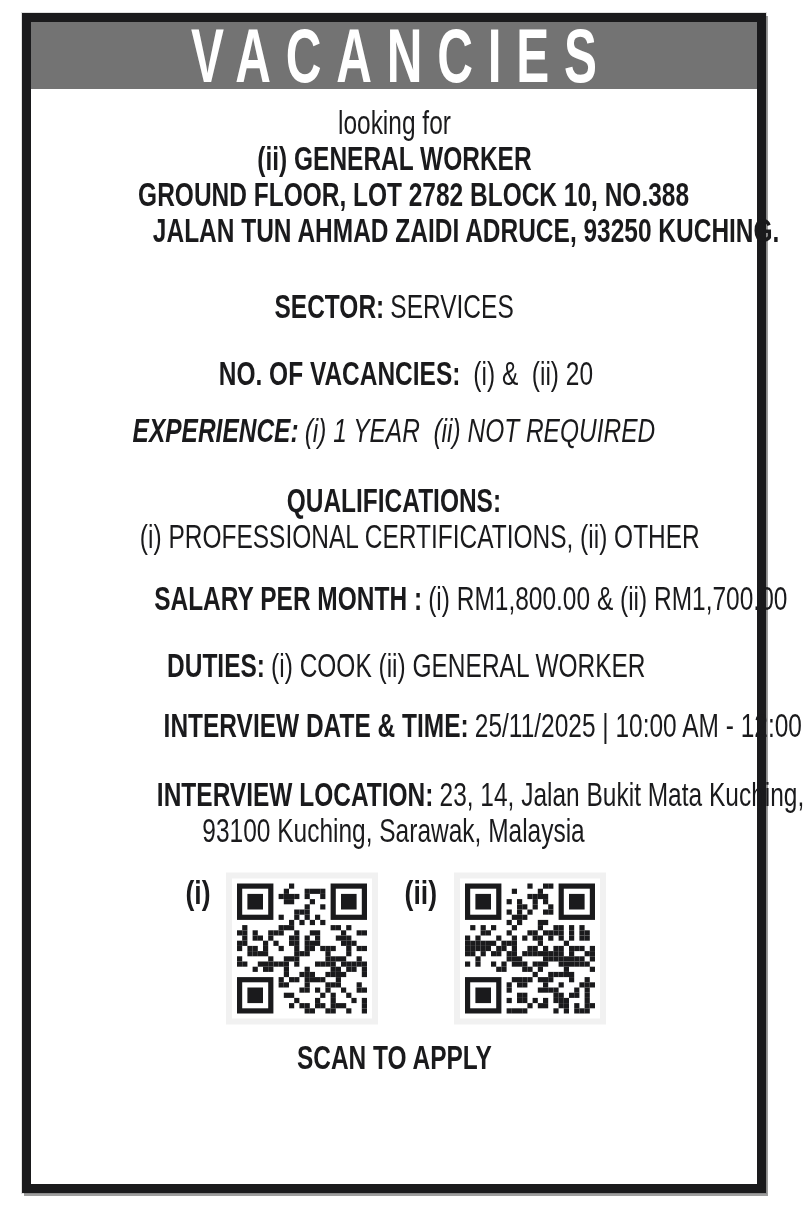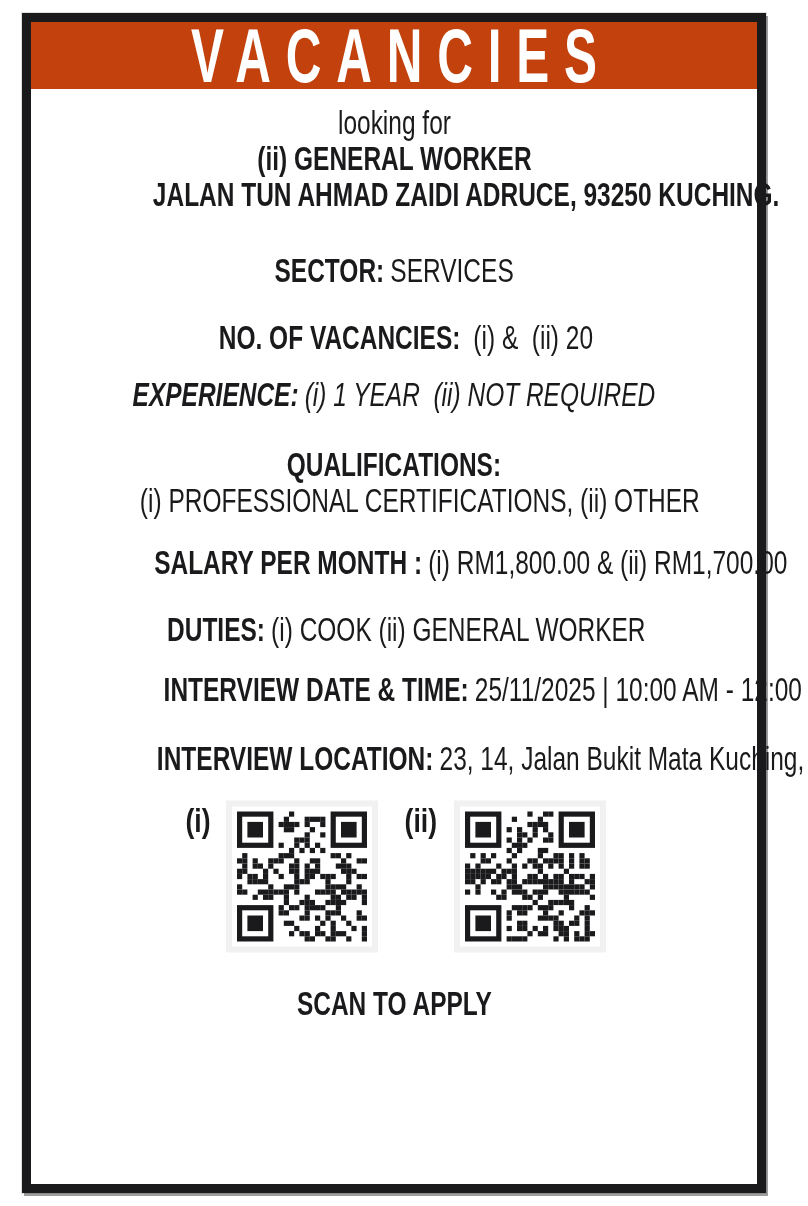--- a/index.html
+++ b/index.html
@@ -6,21 +6,21 @@
   .page{
     position:relative;width:808px;height:1206px;background:#ffffff;overflow:hidden;
     font-family:"Liberation Sans","DejaVu Sans",sans-serif;color:#1a1a1c;
   }
   .ad{
     position:absolute;left:22px;top:13px;width:744px;height:1180px;
     box-sizing:border-box;border:9px solid #1a1a1c;background:#ffffff;
     box-shadow:2px 3px 0 rgba(0,0,0,.38), 0 0 0 1px rgba(0,0,0,.12);
   }
   .masthead{
-    height:67px;background:#c2410c;display:flex;align-items:center;justify-content:center;overflow:visible;
+    height:67px;background:#737373;display:flex;align-items:center;justify-content:center;overflow:visible;
   }
   .masthead .cond{
     color:#ffffff;font-weight:700;font-size:76px;line-height:67px;
     letter-spacing:.30em;text-indent:.30em;transform:scaleX(.65);
   }
   .cond{display:inline-block;transform:scaleX(.72);transform-origin:50% 50%;white-space:nowrap;}
   .l{text-align:center;line-height:36px;font-size:34px;}
   .b{font-weight:700;}
   .v{font-weight:400;white-space:pre;}
   .lbl{font-weight:700;margin-right:.25em;white-space:pre;}
@@ -30,35 +30,36 @@
   .m-exp{margin-top:21px;font-style:italic;}
   .m-qual{margin-top:34px;}
   .m-sal{margin-top:26px;text-align:right;}
   .m-dut{margin-top:31px;padding-left:24px;}
   .m-dt{margin-top:24px;}
   .m-loc{margin-top:33px;}
   .qr-row{margin-top:24px;display:flex;justify-content:center;align-items:flex-start;gap:22px;}
   .qr-item{display:flex;align-items:flex-start;gap:12px;}
   .qr-label{font-weight:700;font-size:34px;line-height:36px;margin-top:2px;display:inline-block;transform:scaleX(.78);}
   .qr-svg{display:block;width:152px;height:153px;}
-  .scan-line{margin-top:32px;}
+  .scan-line{margin-top:14px;}
 </style>
 </head>
 <body>
 
 <div class="page">
   <div class="ad">
 
     <div class="masthead">
       <span class="cond">VACANCIES</span>
     </div>
 
     <div class="company-block">
       <div class="l"><span class="cond v">looking for</span></div>
       <div class="l"><span class="cond b">(ii) GENERAL WORKER</span></div>
+      <div class="l"><span class="cond b">GROUND FLOOR, LOT 2782 BLOCK 10, NO.388</span></div>
       <div class="l"><span class="cond b">JALAN TUN AHMAD ZAIDI ADRUCE, 93250 KUCHING.</span></div>
     </div>
 
     <div class="l m-sector">
       <span class="cond"><span class="lbl">SECTOR:</span><span class="v">SERVICES</span></span>
     </div>
 
     <div class="l m-vac">
       <span class="cond"><span class="lbl">NO. OF VACANCIES:</span><span class="v"> (i) &amp;  (ii) 20</span></span>
     </div>
@@ -81,20 +82,23 @@
     <div class="l m-dut">
       <span class="cond"><span class="lbl">DUTIES:</span><span class="v">(i) COOK (ii) GENERAL WORKER</span></span>
     </div>
 
     <div class="l m-dt">
       <span class="cond"><span class="lbl">INTERVIEW DATE &amp; TIME:</span><span class="v">25/11/2025 | 10:00 AM - 12:00 PM</span></span>
     </div>
 
     <div class="l m-loc">
       <span class="cond"><span class="lbl">INTERVIEW LOCATION:</span><span class="v">23, 14, Jalan Bukit Mata Kuching,</span></span>
+    </div>
+    <div class="l">
+      <span class="cond v">93100 Kuching, Sarawak, Malaysia</span>
     </div>
 
     <div class="qr-row">
       <div class="qr-item">
         <span class="qr-label">(i)</span>
         <svg class="qr-svg" viewBox="0 0 152 152">
             <rect width="152" height="152" fill="#f1f1f1"></rect>
             <rect x="6" y="6" width="140" height="140" fill="#ffffff"></rect>
             <rect x="11" y="11" width="36.4" height="36.4" fill="#1a1a1c"></rect>
             <rect x="16.2" y="16.2" width="26" height="26" fill="#ffffff"></rect>

